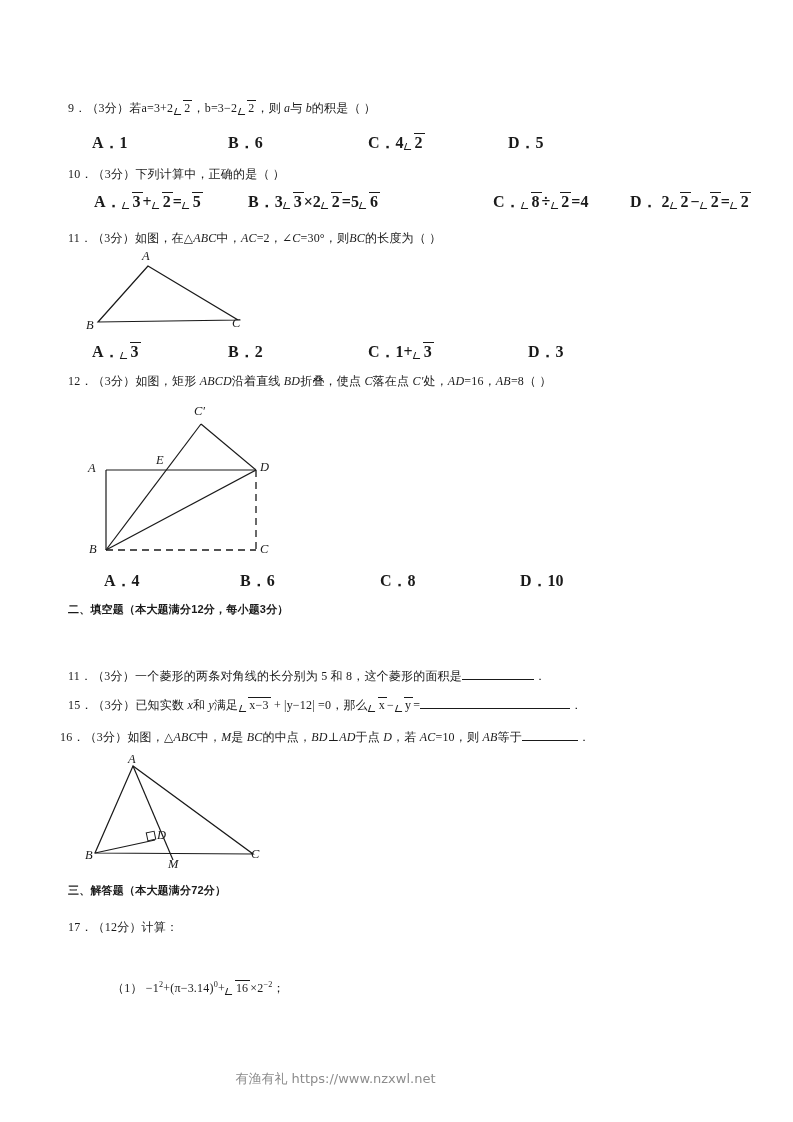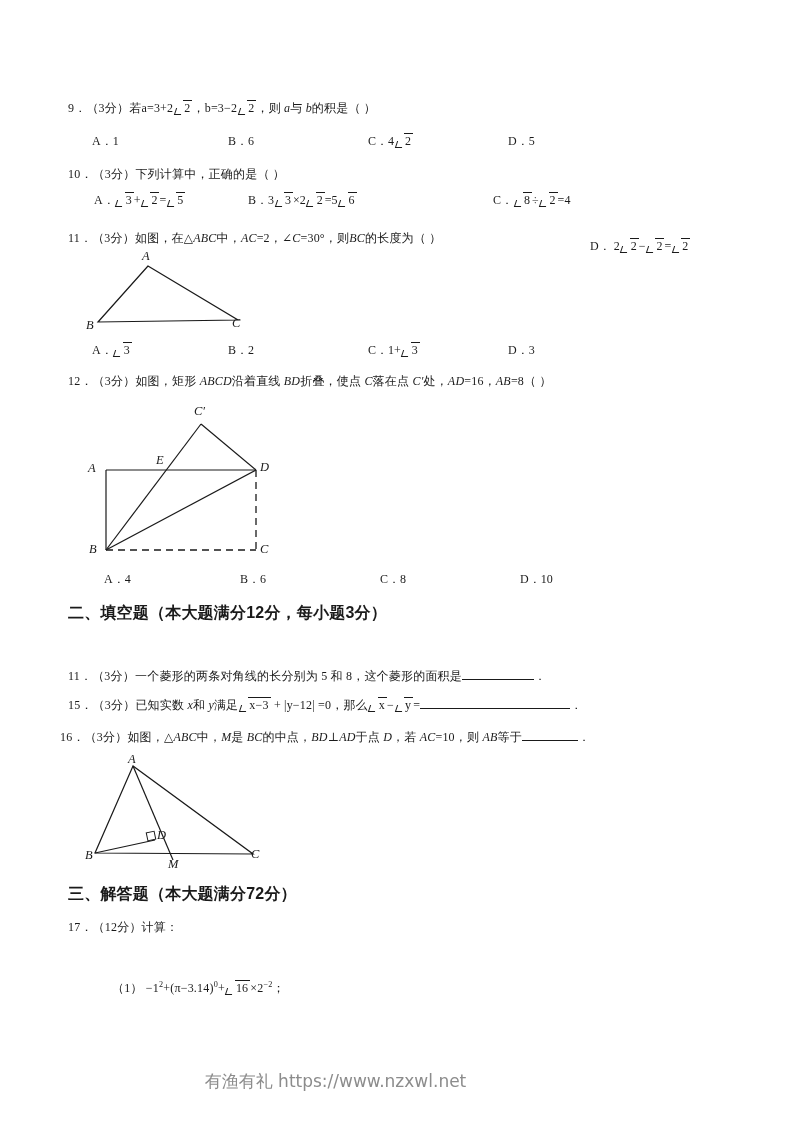--- a/index.html
+++ b/index.html
@@ -23,27 +23,28 @@
   }
   .line {
     position: absolute;
     white-space: nowrap;
     font-size: 12px;
     line-height: 1.25;
     letter-spacing: 0.2px;
   }
   .sect-head {
     font-weight: bold;
+    font-size: 11px;
+    font-family: "Liberation Sans", "DejaVu Sans", sans-serif;
+  }
+  .opt-row {
+    position: absolute;
+    width: 680px;
     font-size: 16px;
-    font-family: "Liberation Sans", "DejaVu Sans", sans-serif;
-  }
-  .opt-row {
-    position: absolute;
-    width: 680px;
-    font-size: 12px;
+    font-weight: bold;
   }
   .opt {
     position: absolute;
     white-space: nowrap;
   }
   var, .it {
     font-style: italic;
     font-family: "Liberation Serif", "DejaVu Serif", serif;
   }
   .sq {
@@ -86,21 +87,21 @@
     font-style: italic;
     font-size: 12.5px;
     font-family: "Liberation Serif", "DejaVu Serif", serif;
     white-space: nowrap;
   }
   .footer {
     position: absolute;
     left: 0;
     width: 671px;
     text-align: center;
-    font-size: 17px;
+    font-size: 13px;
     color: #8c8c8c;
     font-family: "DejaVu Sans", "Liberation Sans", sans-serif;
   }
 </style>
 </head>
 <body>
 
 <div class="page">
 
   <div class="line" style="left:68px; top:100px;">
@@ -119,21 +120,21 @@
   <div class="opt-row" style="left:68px; top:192px; height:26px;">
     <span class="opt" style="left:26px;">
       <span>A．</span><span class="sq"><span class="rad">3</span></span>+<span class="sq"><span class="rad">2</span></span>=<span class="sq"><span class="rad">5</span></span>
     </span>
     <span class="opt" style="left:180px;">
       <span>B．</span>3<span class="sq"><span class="rad">3</span></span>×2<span class="sq"><span class="rad">2</span></span>=5<span class="sq"><span class="rad">6</span></span>
     </span>
     <span class="opt" style="left:425px;">
       <span>C．</span><span class="sq"><span class="rad">8</span></span>÷<span class="sq"><span class="rad">2</span></span>=4
     </span>
-    <span class="opt" style="left:522px;margin-top:46px;">
+    <span class="opt" style="left:562px;">
       <span>D．</span> 2<span class="sq"><span class="rad">2</span></span>−<span class="sq"><span class="rad">2</span></span>=<span class="sq"><span class="rad">2</span></span>
     </span>
   </div>
 
   <div class="line" style="left:68px; top:231px;">
     <span>11</span><span>．</span><span>（3分）</span><span>如图，在△</span><var>ABC</var><span>中，</span><var>AC</var><span>=2，∠</span><var>C</var><span>=30°，则</span><var>BC</var><span>的长度为（      ）</span>
   </div>
 
   <div class="fig" style="left:80px; top:252px;">
     <svg width="190" height="85" viewBox="0 0 190 85">
@@ -141,21 +142,21 @@
     </svg>
     <span class="lbl" style="left:62px; top:-3px;">A</span>
     <span class="lbl" style="left:6px; top:66px;">B</span>
     <span class="lbl" style="left:152px; top:64px;">C</span>
   </div>
 
   <div class="opt-row" style="left:68px; top:342px; height:24px;">
     <span class="opt" style="left:24px;"><span>A．</span><span class="sq"><span class="rad">3</span></span></span>
     <span class="opt" style="left:160px;"><span>B．</span><span>2</span></span>
     <span class="opt" style="left:300px;"><span>C．</span><span>1+</span><span class="sq"><span class="rad">3</span></span></span>
-    <span class="opt" style="left:440px;text-align:right;"><span>D．</span><span>3</span></span>
+    <span class="opt" style="left:460px;text-align:right;"><span>D．</span><span>3</span></span>
   </div>
 
   <div class="line" style="left:68px; top:374px;">
     <span>12</span><span>．</span><span>（3分）</span><span>如图，矩形</span> <var>ABCD</var><span>沿着直线</span> <var>BD</var><span>折叠，使点</span> <var>C</var><span>落在点</span> <var>C′</var><span>处，</span><var>AD</var><span>=16，</span><var>AB</var><span>=8（        ）</span>
   </div>
 
   <div class="fig" style="left:88px; top:398px;">
     <svg width="210" height="160" viewBox="0 0 210 160">
 
       <line x1="18" y1="72" x2="168" y2="72" stroke="#1a1a1a" stroke-width="1.2"></line>

